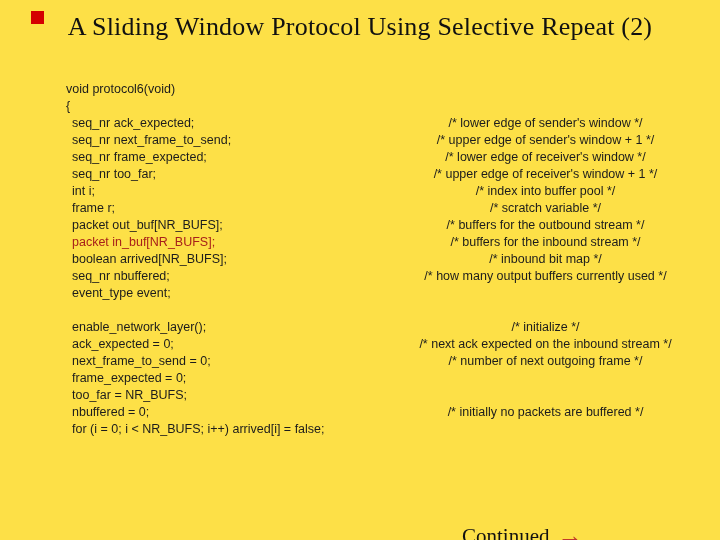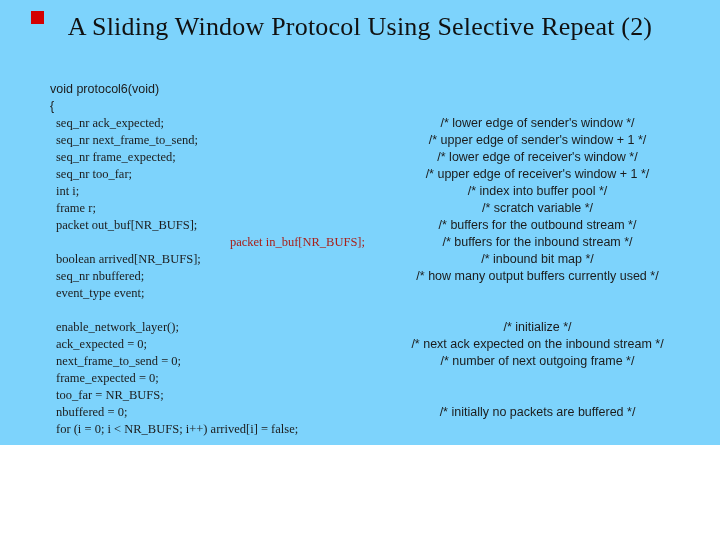--- a/index.html
+++ b/index.html
@@ -1,19 +1,19 @@
 <!DOCTYPE html>
 <html style="--accent-red: #d40000; --code-red: #a8201a; --arrow-red: #c0392b;"><head>
 <meta charset="utf-8">
 <style>
   html, body { margin:0; padding:0; background:#fff; }
   .slide {
     position:relative;
-    width:720px; height:445px;
-    background:#7dd3fc;
+    width:720px; height:540px;
+    background:#fde047;
     overflow:hidden;
     font-family:"Liberation Sans", sans-serif;
   }
   .red-square {
     position:absolute; left:31px; top:11px;
     width:13px; height:13px;
     background:var(--accent-red, #d40000);
   }
   .title {
     position:absolute; top:12px; left:30px; right:30px;
@@ -25,23 +25,23 @@
     color:#111111;
     letter-spacing:0.2px;
   }
   .code {
     position:absolute; left:50px; top:81px; right:10px;
     font-size:12.5px;
     line-height:17px;
     color:#1c1c1c;
     white-space:pre;
   }
-  .code-row { display:grid; grid-template-columns:315px 1fr; height:17px; }
-  .code-row .cell-code.indent { padding-left:6px;font-family:Liberation Serif, serif; }
-  .code-row.red-line .cell-code { color:var(--code-red, #a8201a);text-align:right; }
+  .code-row { display:grid; grid-template-columns:315px 1fr; height:17px;margin-left:16px; }
+  .code-row .cell-code.indent { padding-left:6px; }
+  .code-row.red-line .cell-code { color:var(--code-red, #a8201a); }
   .cell-comment { color:#1c1c1c;text-align:center; }
   .continued {
     position:absolute; left:462px; top:524px;
     font-family:"Liberation Serif", serif;
     font-size:21px;
     color:#111111;
     display:flex; align-items:center; gap:8px;
   }
   .continued .arrow {
     color:var(--arrow-red, #c0392b);

